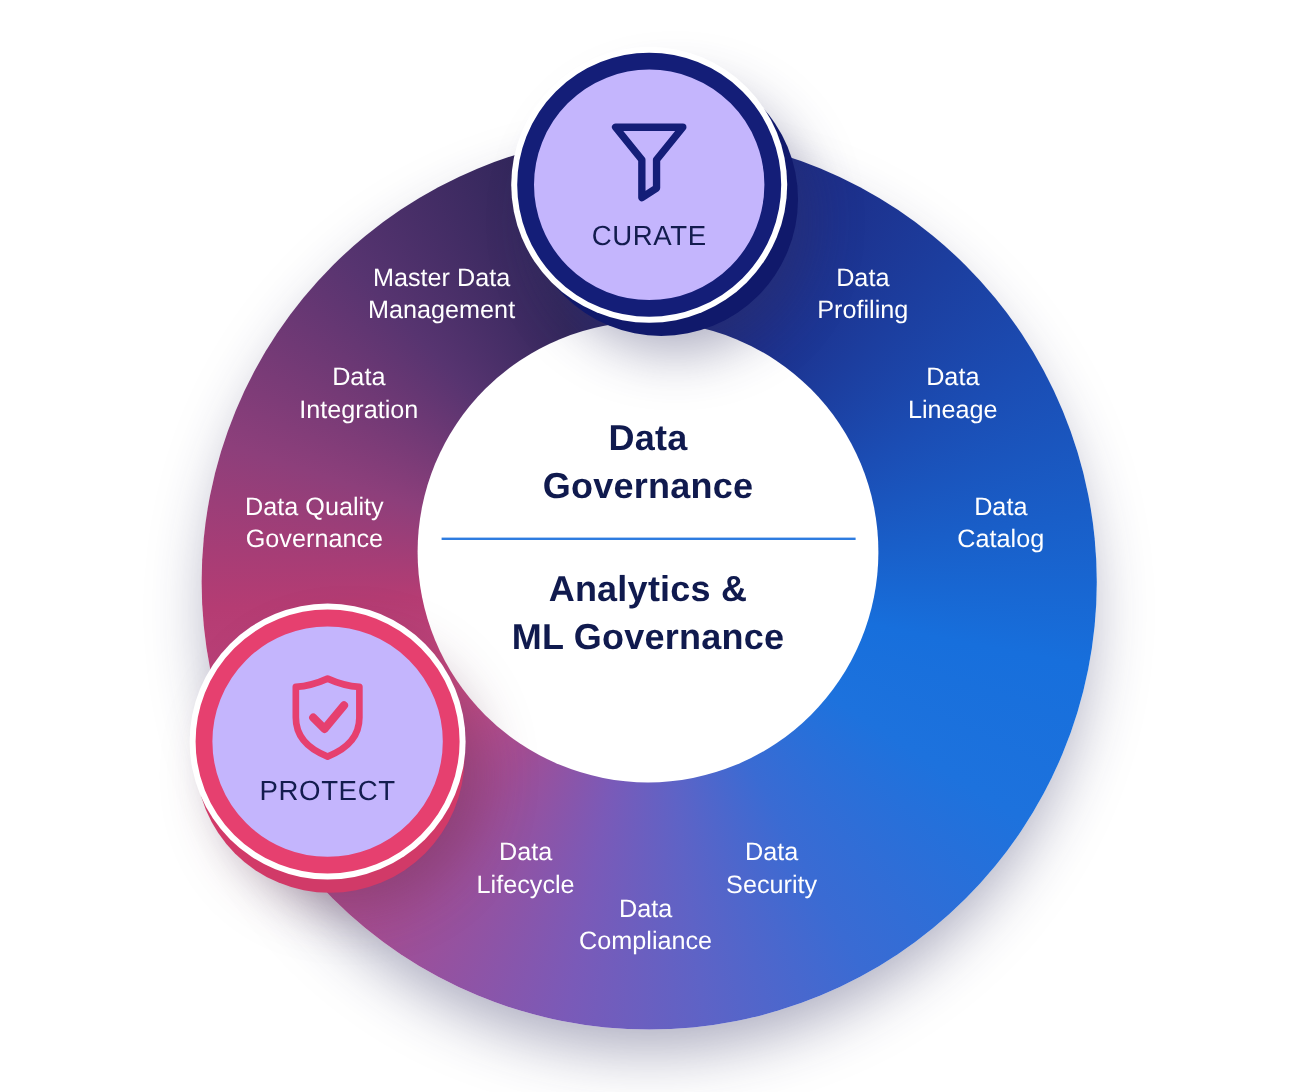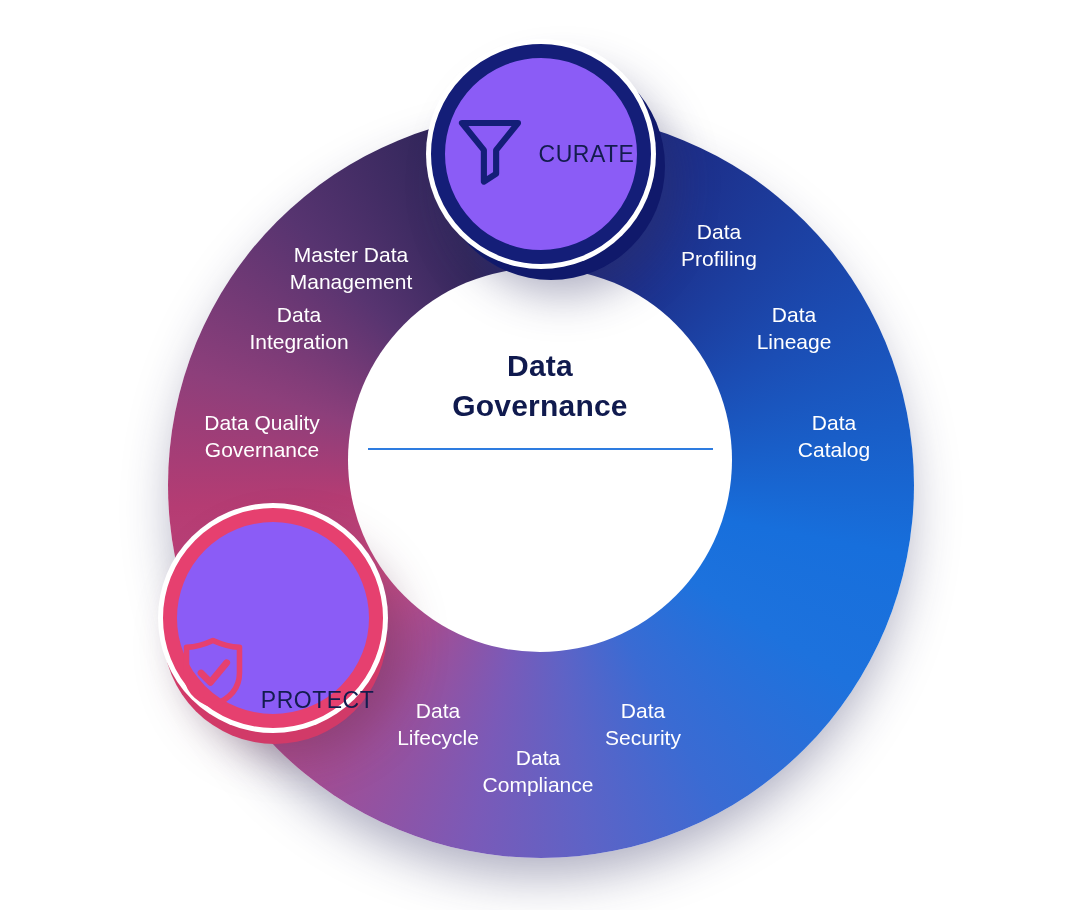--- a/index.html
+++ b/index.html
@@ -42,63 +42,64 @@
   .center-primary{top:346px;}
   .center-secondary{top:472px;}
   .center-divider{
     position:absolute;left:368px;top:448px;width:345px;height:2px;background:#2e7ce0;
   }
   
   .ring-label{
     position:absolute;color:#ffffff;font-size:21px;line-height:27px;
     text-align:center;white-space:pre-line;
   }
-  .lbl-mdm{left:241px;top:218px;width:220px;margin-top:23px;}
+  .lbl-mdm{left:258px;top:218px;width:220px;}
   .lbl-int{left:199px;top:301px;width:200px;}
   .lbl-dqm{left:142px;top:409px;width:240px;}
   .lbl-prof{left:619px;top:218px;width:200px;}
   .lbl-lin{left:694px;top:301px;width:200px;}
   .lbl-cat{left:734px;top:409px;width:200px;}
   .lbl-life{left:338px;top:697px;width:200px;}
   .lbl-comp{left:438px;top:744px;width:200px;}
   .lbl-sec{left:543px;top:697px;width:200px;}
   
   .badge{
-    position:absolute;width:192px;height:192px;border-radius:50%;background:#8b5cf6;
-    display:flex;flex-direction:row;align-items:center;justify-content:center;gap:7px;
+    position:absolute;width:192px;height:192px;border-radius:50%;background:#c4b5fd;
+    display:flex;flex-direction:column;align-items:center;justify-content:center;gap:7px;
   }
   .badge .badge-label{
     font-size:23px;letter-spacing:.5px;color:#131c4e;
   }
   .badge .badge-icon{display:flex;margin-top:-6px;}
   .badge-curate{
     left:431px;top:44px;border:14px solid #141e78;
     box-shadow:0 0 0 5px #ffffff, 10px 12px 0 4px #10196b, 22px 30px 45px rgba(50,50,100,.40);
   }
   .badge-protect{
     left:163px;top:508px;border:14px solid #e6406f;
     box-shadow:0 0 0 5px #ffffff, 2px 14px 0 2px #d13a68, 18px 28px 45px rgba(90,40,70,.35);
-    align-items:flex-end;
   }
   .badge-understand{
     left:700px;top:508px;border:14px solid #0e7de6;
     box-shadow:0 0 0 5px #ffffff, -8px 12px 0 2px #0b66c5, 16px 28px 45px rgba(40,60,110,.35);
   }
 </style>
 </head>
 <body>
 
 <div class="canvas">
 
   <div class="ring"></div>
   <div class="ring-hole"></div>
 
   <div class="center-primary">Data
 Governance</div>
   <div class="center-divider"></div>
+  <div class="center-secondary">Analytics &amp;
+ML Governance</div>
 
   <div class="ring-label lbl-mdm">Master Data
 Management</div>
   <div class="ring-label lbl-int">Data
 Integration</div>
   <div class="ring-label lbl-dqm">Data Quality
 Governance</div>
   <div class="ring-label lbl-prof">Data
 Profiling</div>
   <div class="ring-label lbl-lin">Data

